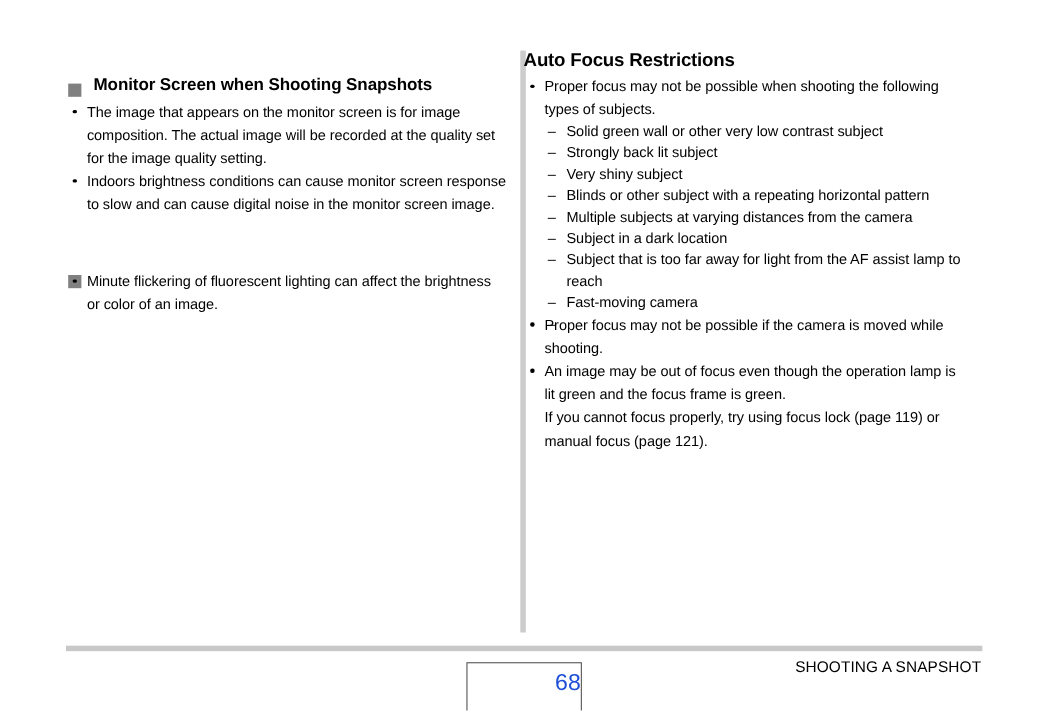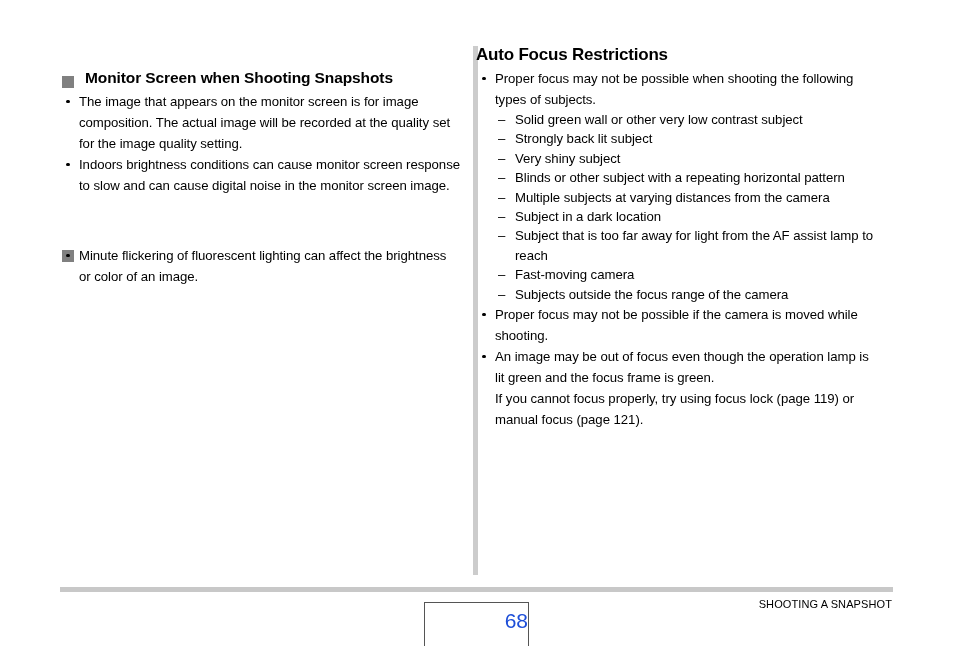--- a/index.html
+++ b/index.html
@@ -142,21 +142,21 @@
     font-size: 21px;
     line-height: 36px;
     text-align: right;
     display: block;
     color: #1d4ed8;
   }
   .footer-title {
     position: absolute;
     right: 62px;
     top: 598px;
-    font-size: 11px;
+    font-size: 14px;
     letter-spacing: 0.1px;
     text-align: right;
     white-space: nowrap;
   }
 </style>
 </head>
 <body>
 
 <div class="page">
 
@@ -238,21 +238,20 @@
         <li class="dash">
           <span class="dsh">–</span>
           <span>Subject that is too far away for light from the AF assist lamp to reach</span>
         </li>
         <li class="dash">
           <span class="dsh">–</span>
           <span>Fast-moving camera</span>
         </li>
         <li class="dash">
           <span class="dsh">–</span>
-          <span>Subjects outside the focus range of the camera</span>
         </li>
       </ul>
 
       <li class="bullet">
         <span class="dot"></span>
         <span>Proper focus may not be possible if the camera is moved while shooting.</span>
       </li>
 
       <li class="bullet">
         <span class="dot"></span>

